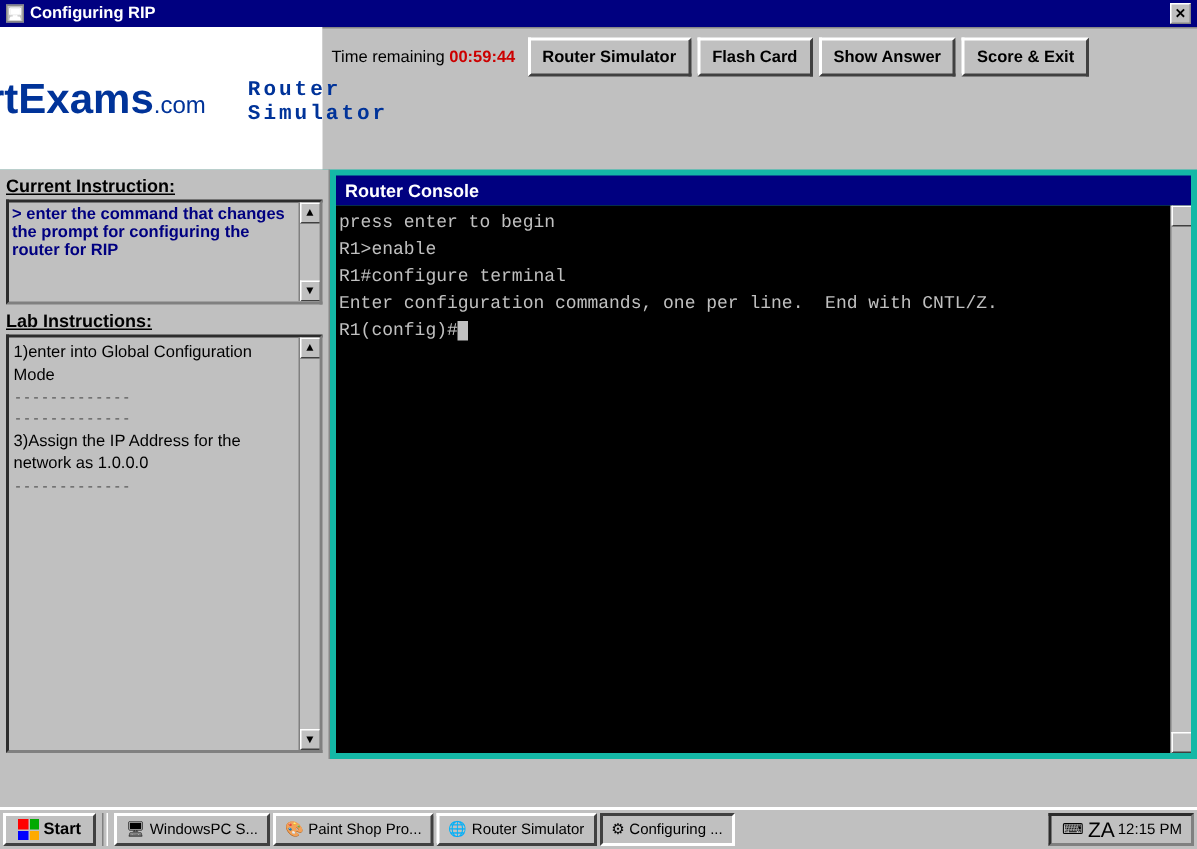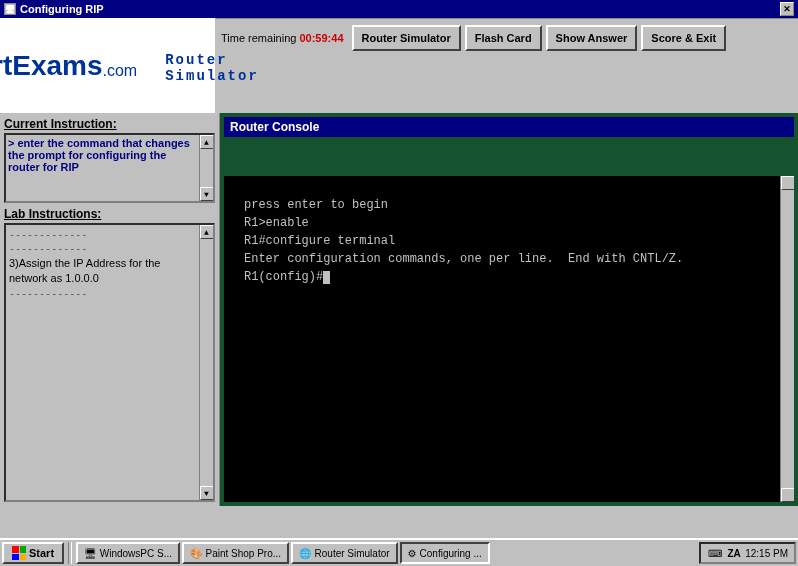--- a/index.html
+++ b/index.html
@@ -124,21 +124,21 @@
       padding: 3px 8px;
       cursor: pointer;
       white-space: nowrap;
       height: 26px;
     }
 
     
     #main-content {
       display: flex;
       height: 393px;
-      background: #14532d;
+      background: #14b8a6;
     }
 
     
     #left-panel {
       width: 220px;
       min-width: 220px;
       background: #c0c0c0;
       border-right: 1px solid #888;
       display: flex;
       flex-direction: column;
@@ -221,39 +221,38 @@
       color: #555;
       font-family: monospace;
     }
 
     
     #right-panel {
       flex: 1;
       display: flex;
       flex-direction: column;
       padding: 4px;
-      gap: 39px;
     }
 
     #console-title-bar {
       background: #000080;
       color: white;
       font-family: Arial, sans-serif;
       font-size: 12px;
       font-weight: bold;
       padding: 2px 6px;
       height: 20px;
       display: flex;
       align-items: center;
     }
     #console-area {
       background: black;
       color: #c0c0c0;
       flex: 1;
-      padding: 20px;
+      padding: 2px;
       font-family: 'Courier New', monospace;
       font-size: 12px;
       overflow: hidden;
       position: relative;
     }
     .console-line {
       white-space: pre;
       line-height: 1.5;
     }
     .cursor {
@@ -401,20 +400,21 @@
       <div class="scrollbar-right">
         <div class="scroll-arrow">▲</div>
         <div style="flex:1;background:#c0c0c0;"></div>
         <div class="scroll-arrow">▼</div>
       </div>
     </div>
 
     <div id="lab-instructions-label">Lab Instructions:</div>
     <div id="lab-instructions-box">
       <div id="lab-instructions-text">
+          <div>1)enter into Global Configuration Mode</div>
           <div class="separator-line" style="font-size: 10px;">-------------</div>
           <div class="separator-line" style="font-size: 10px;">-------------</div>
           <div>3)Assign the IP Address for the network as 1.0.0.0</div>
           <div class="separator-line" style="font-size: 10px;">-------------</div>
         </div>
       <div class="scrollbar-right">
         <div class="scroll-arrow">▲</div>
         <div style="flex:1;background:#c0c0c0;"></div>
         <div class="scroll-arrow">▼</div>
       </div>
@@ -466,16 +466,16 @@
         <span style="font-size: 10px;">🌐</span>
         <span>Router Simulator</span>
       </div>
       <div class="taskbar-item">
         <span style="font-size: 10px;">⚙</span>
         <span>Configuring ...</span>
       </div>
     </div>
   <div id="system-tray">
     <div class="tray-icon">⌨</div>
-    <div class="tray-icon" style="font-weight:bold;font-size:10px;">ZA</div>
+    <div class="tray-icon" style="font-weight:normal;font-size:14px;">ZA</div>
     <span style="font-size:10px;white-space:nowrap;">12:15 PM</span>
   </div>
 </div>
 
 </body></html>

